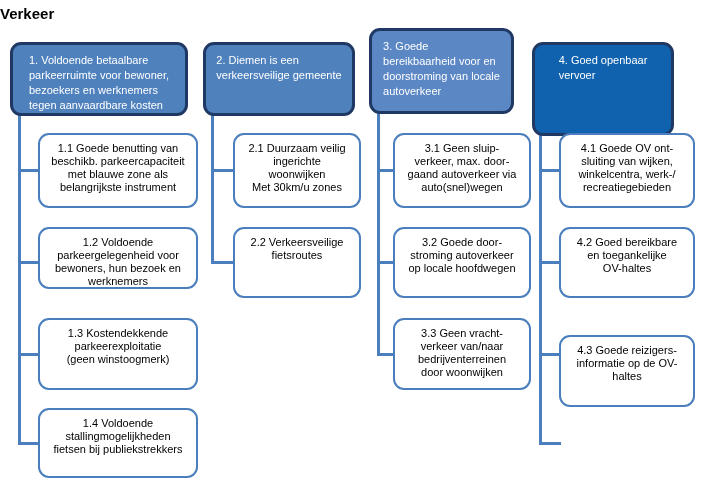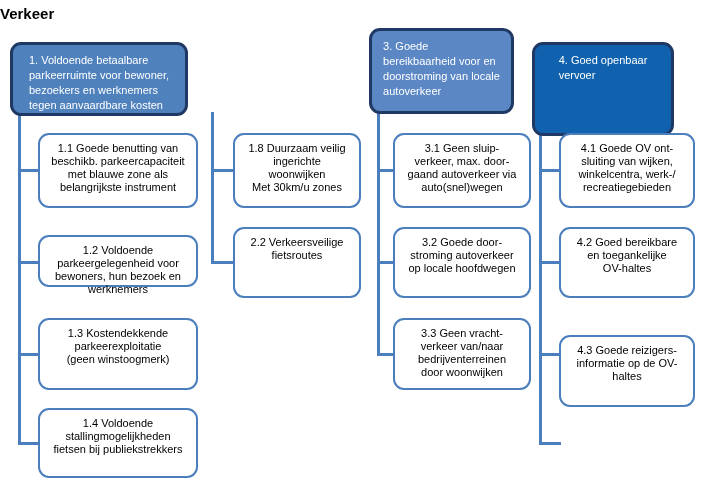--- a/index.html
+++ b/index.html
@@ -95,56 +95,60 @@
   <div class="hline" style="left:539px;top:261px;width:22px"></div>
   <div class="hline" style="left:539px;top:353px;width:22px"></div>
   <div class="hline" style="left:539px;top:442px;width:22px"></div>
 
   <div class="goal fill-primary" style="left:10px;top:42px;width:178px;height:74px">
     <div class="goal-text">1. Voldoende betaalbare
 parkeerruimte voor bewoner,
 bezoekers en werknemers
 tegen aanvaardbare kosten</div>
   </div>
+  <div class="goal fill-primary" style="left:203px;top:42px;width:152px;height:74px">
+    <div class="goal-text">2. Diemen is een
+verkeersveilige gemeente</div>
+  </div>
   <div class="goal fill-light" style="left:369px;top:28px;width:145px;height:86px">
     <div class="goal-text">3. Goede
 bereikbaarheid voor en
 doorstroming van locale
 autoverkeer</div>
   </div>
   <div class="goal fill-dark" style="left:532px;top:42px;width:142px;height:94px">
     <div class="goal-text">4. Goed openbaar
 vervoer</div>
   </div>
 
   <div class="subgoal" style="left:38px;top:133px;width:160px;height:75px">
     <div class="subgoal-text">1.1 Goede benutting van
 beschikb. parkeercapaciteit
 met blauwe zone als
 belangrijkste instrument</div>
   </div>
-  <div class="subgoal" style="left:38px;top:235px;width:160px;height:52px">
+  <div class="subgoal" style="left:38px;top:227px;width:160px;height:62px">
     <div class="subgoal-text">1.2 Voldoende
 parkeergelegenheid voor
 bewoners, hun bezoek en
 werknemers</div>
   </div>
   <div class="subgoal" style="left:38px;top:318px;width:160px;height:72px">
     <div class="subgoal-text">1.3 Kostendekkende
 parkeerexploitatie
 (geen winstoogmerk)</div>
   </div>
   <div class="subgoal" style="left:38px;top:408px;width:160px;height:70px">
     <div class="subgoal-text">1.4 Voldoende
 stallingmogelijkheden
 fietsen bij publiekstrekkers</div>
   </div>
 
   <div class="subgoal" style="left:233px;top:133px;width:128px;height:75px">
-    <div class="subgoal-text">1.8 Duurzaam veilig
+    <div class="subgoal-text">2.1 Duurzaam veilig
 ingerichte
 woonwijken
 Met 30km/u zones</div>
   </div>
   <div class="subgoal" style="left:233px;top:227px;width:128px;height:71px">
     <div class="subgoal-text">2.2 Verkeersveilige
 fietsroutes</div>
   </div>
 
   <div class="subgoal" style="left:393px;top:133px;width:138px;height:75px">

